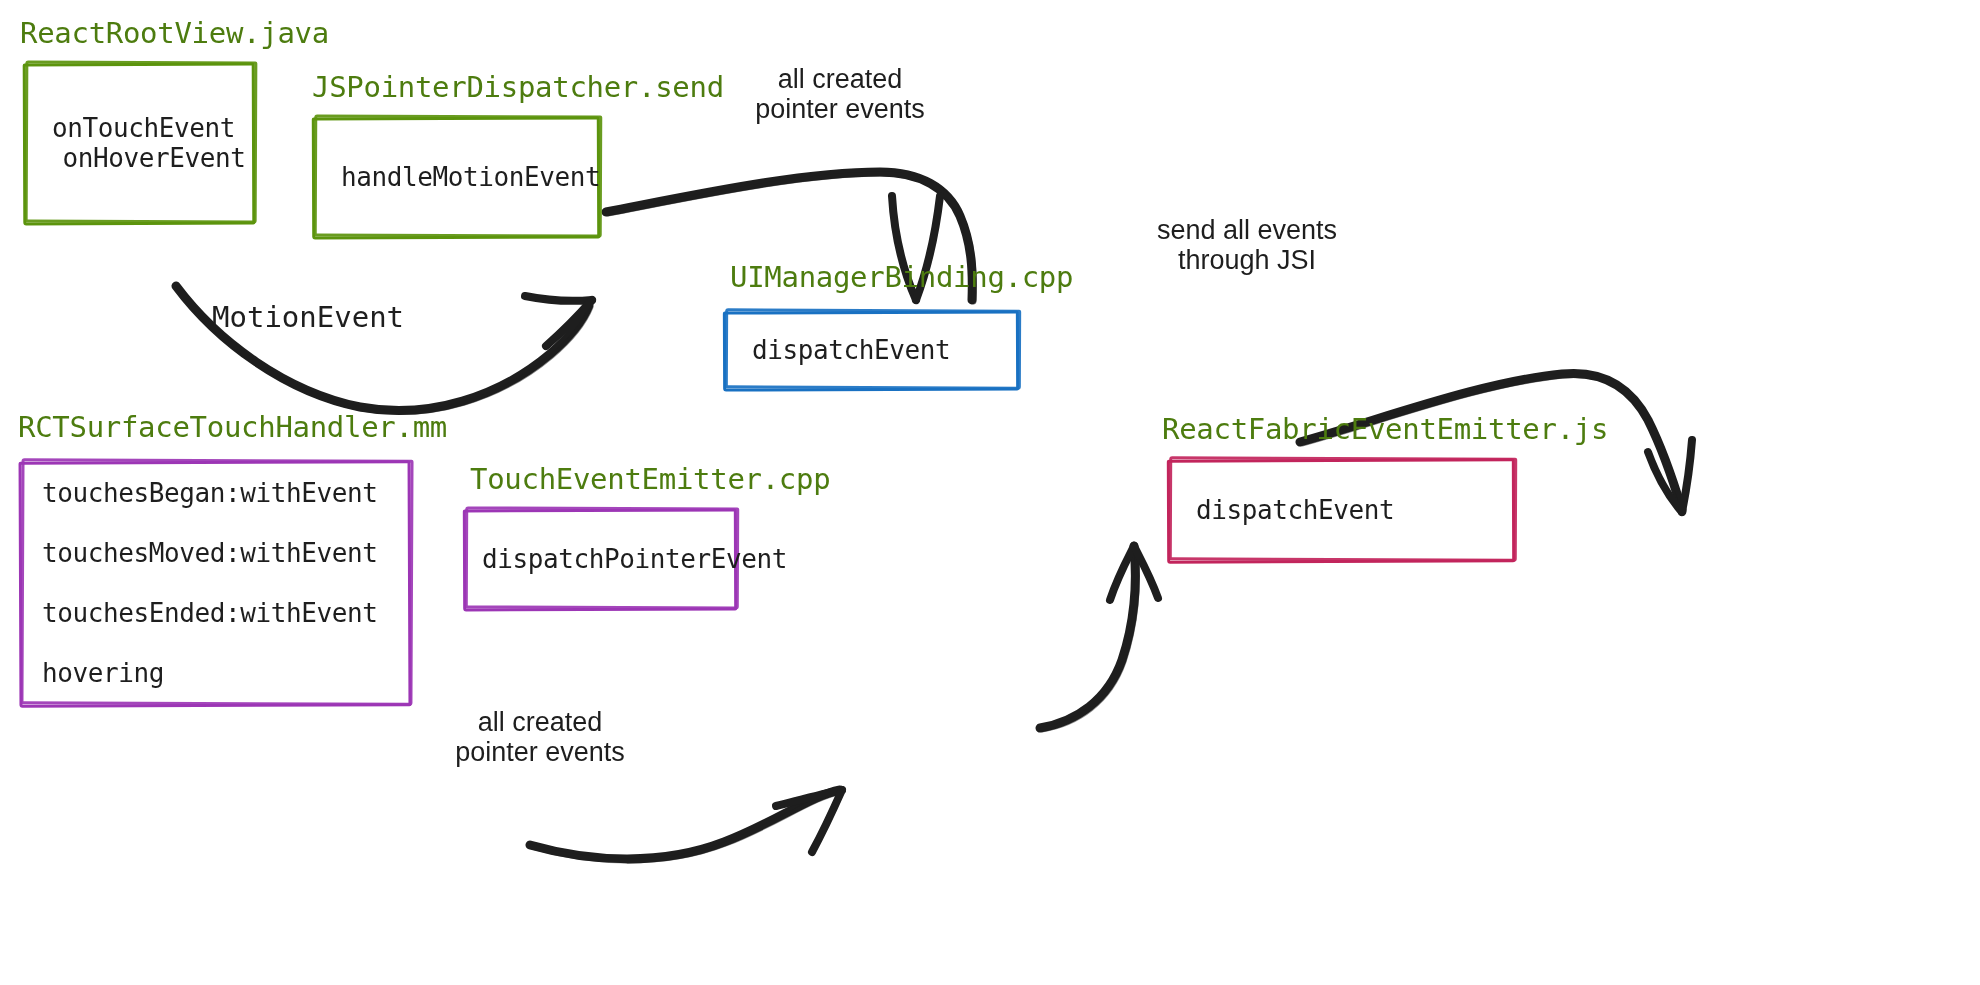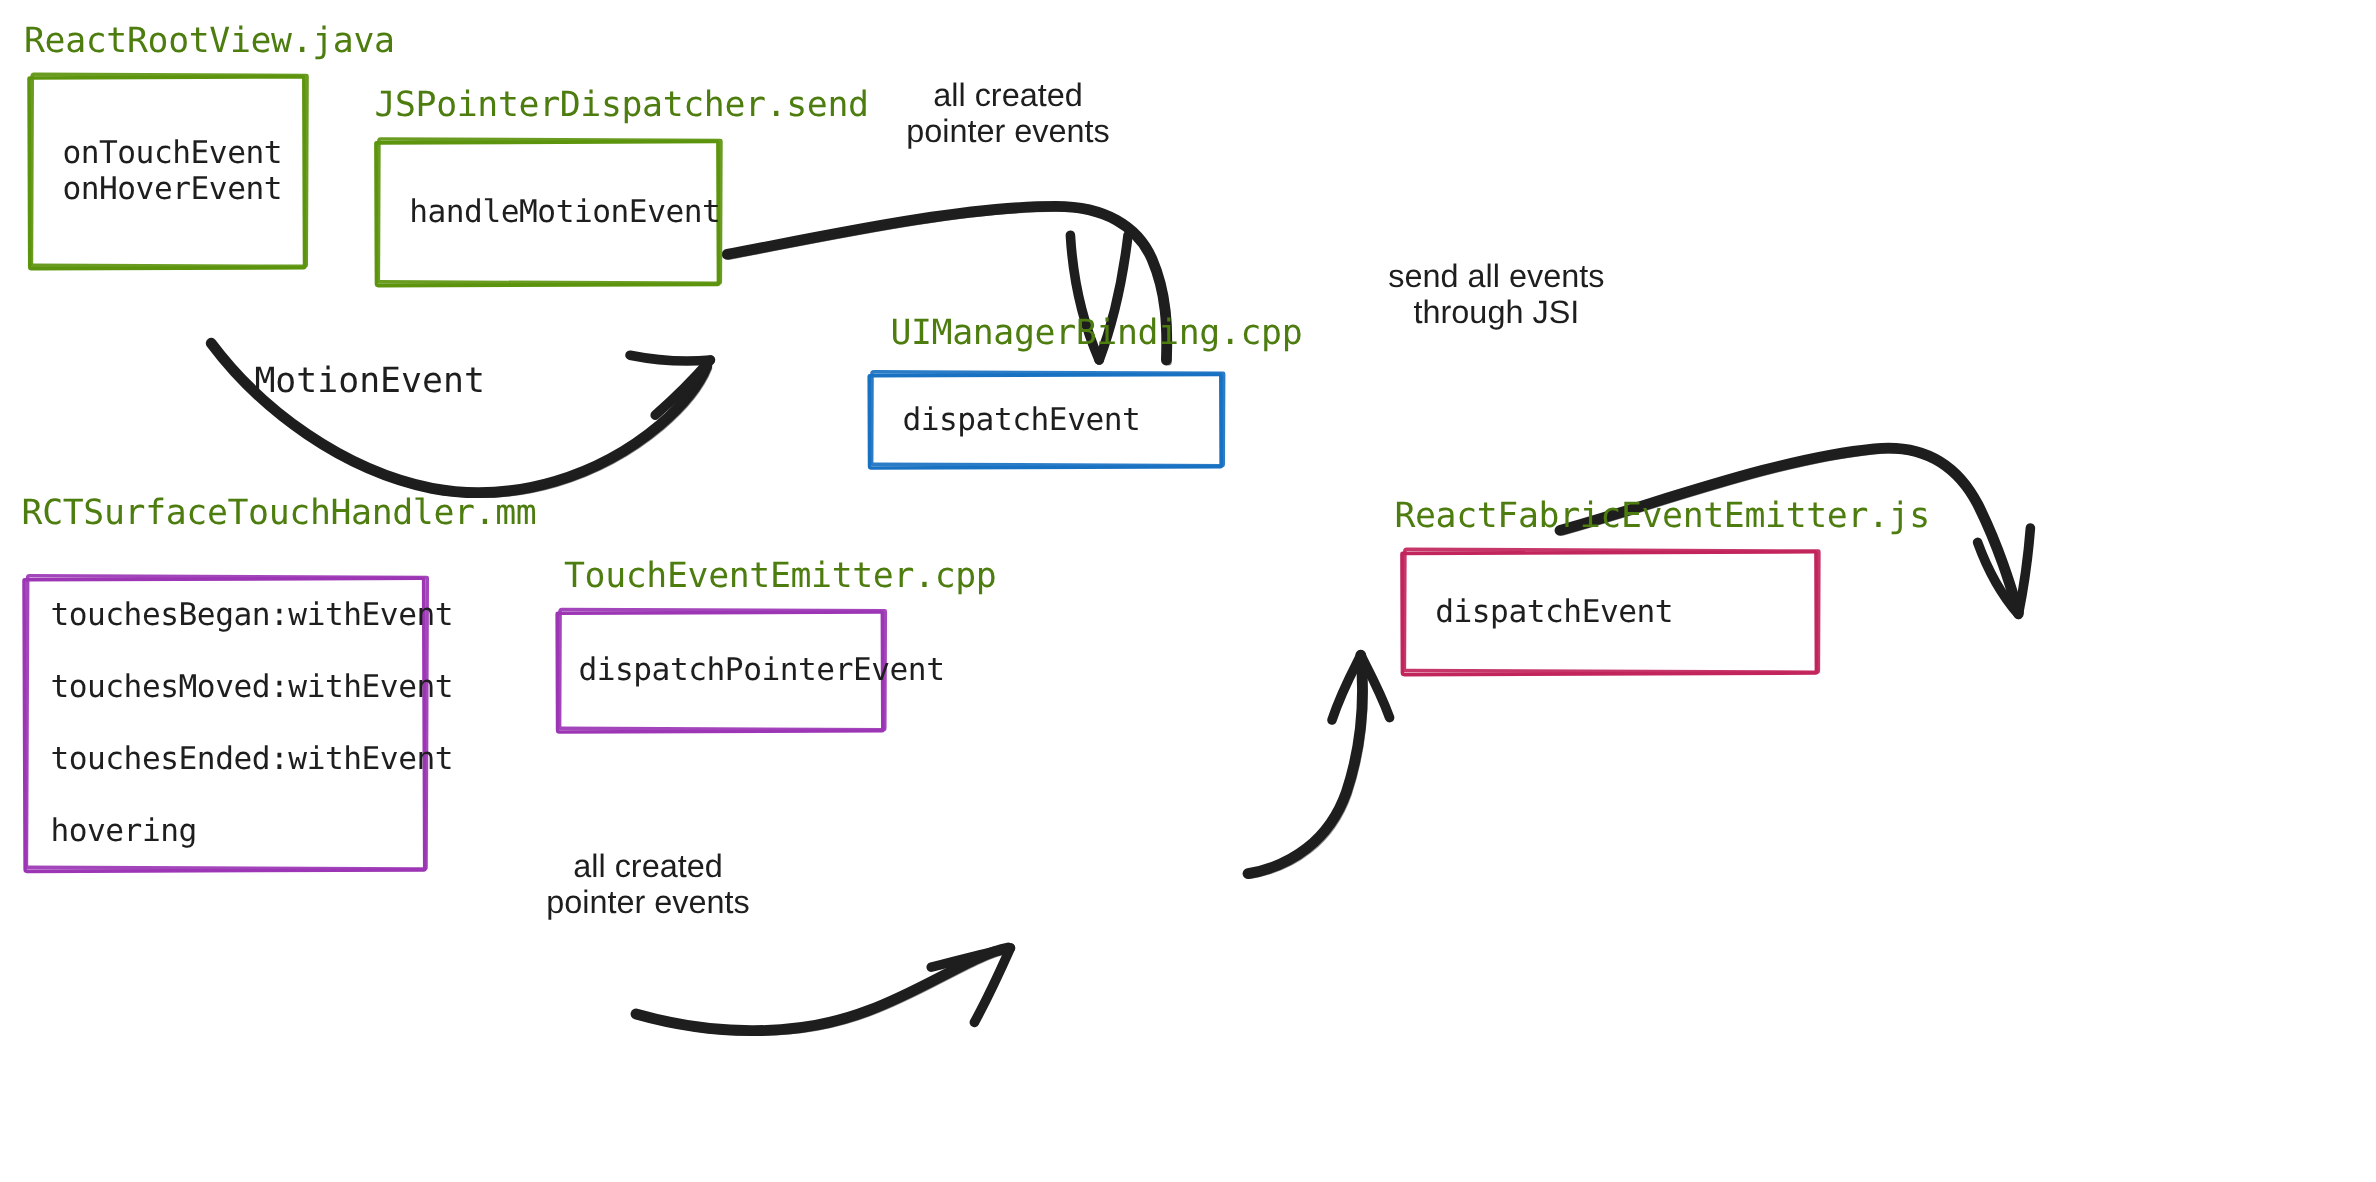--- a/index.html
+++ b/index.html
@@ -142,34 +142,34 @@
 
       <path d="M1110,600 C1118,576 1128,558 1134,546" stroke-width="8"></path>
       <path d="M1158,598 C1150,576 1140,558 1134,546" stroke-width="8"></path>
     </g>
   </svg>
 
   <div class="caption" style="left:20px; top:16px;">ReactRootView.java</div>
 
   <div class="caption" style="left:312px; top:70px;">JSPointerDispatcher.send</div>
 
-  <div class="caption" style="left:730px; top:260px;margin-left:12px;">UIManagerBinding.cpp</div>
+  <div class="caption" style="left:730px; top:260px;">UIManagerBinding.cpp</div>
 
   <div class="caption" style="left:1162px; top:412px;">ReactFabricEventEmitter.js</div>
 
   <div class="caption" style="left:18px; top:410px;">RCTSurfaceTouchHandler.mm</div>
 
   <div class="caption" style="left:470px; top:462px;">TouchEventEmitter.cpp</div>
 
   <div class="node n-green" style="left:24px; top:62px; width:232px; height:162px;">
     <span class="sk1"></span>
     <span class="sk2"></span>
     <div class="body">
       <div class="row">onTouchEvent</div>
-      <div class="row" style="">onHoverEvent</div>
+      <div class="row" style="text-align:center;">onHoverEvent</div>
     </div>
   </div>
 
   <div class="node n-green" style="left:313px; top:116px; width:288px; height:122px;">
     <span class="sk1"></span>
     <span class="sk2"></span>
     <div class="body">
       <div class="row" style="padding-left:-4px;">handleMotionEvent</div>
     </div>
   </div>
@@ -183,21 +183,21 @@
   </div>
 
   <div class="node n-crimson" style="left:1168px; top:458px; width:348px; height:104px;">
     <span class="sk1"></span>
     <span class="sk2"></span>
     <div class="body">
       <div class="row">dispatchEvent</div>
     </div>
   </div>
 
-  <div class="node n-purple" style="left:20px; top:480px; width:336px; height:246px;">
+  <div class="node n-purple" style="left:20px; top:460px; width:392px; height:246px;">
     <span class="sk1"></span>
     <span class="sk2"></span>
     <div class="body" style="padding-left:22px;">
       <div class="row">touchesBegan:withEvent</div>
       <div class="row" style="margin-top:30px;">touchesMoved:withEvent</div>
       <div class="row" style="margin-top:30px;">touchesEnded:withEvent</div>
       <div class="row" style="margin-top:30px;">hovering</div>
     </div>
   </div>
 

